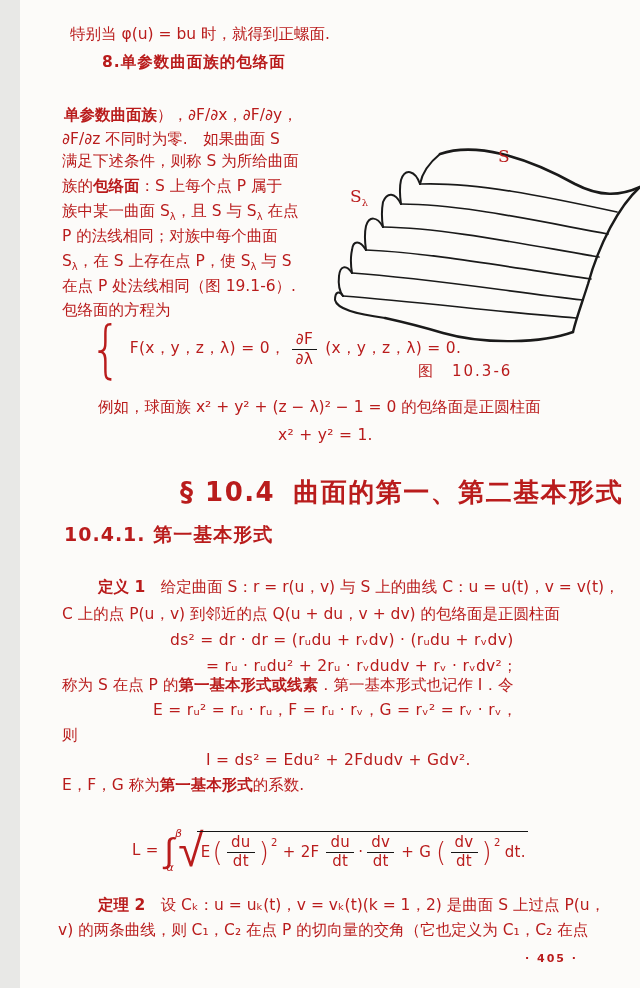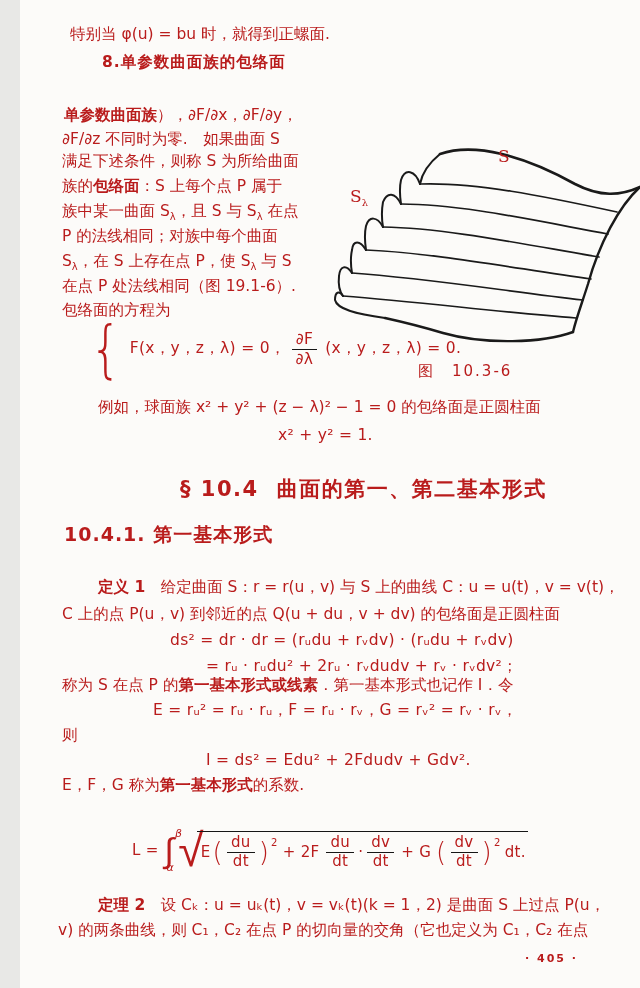--- a/index.html
+++ b/index.html
@@ -11,21 +11,21 @@
     font-family:"DejaVu Sans", sans-serif;
     color:#b91c1c;
     overflow:hidden;
     font-size:15.5px;
     line-height:1.25;
     margin-left:20px;
   }
   .line{position:absolute;white-space:nowrap;}
   .b{font-weight:bold;}
   sub{font-size:10px;}
-  .h-sec{font-size:21px;font-weight:bold;letter-spacing:1.5px;}
+  .h-sec{font-size:26px;font-weight:bold;letter-spacing:1.5px;}
   .h-sub{font-size:19px;font-weight:bold;letter-spacing:1px;}
   .item-bold{font-weight:bold;letter-spacing:1px;}
   .math{letter-spacing:0.3px;}
   
   .frac{display:inline-block;text-align:center;vertical-align:middle;line-height:1.05;margin:0 2px;}
   .frac .num{display:block;border-bottom:1.4px solid #161616;padding:0 4px 1px;}
   .frac .den{display:block;padding-top:1px;}
   
   .eq-system{position:absolute;display:flex;align-items:center;}
   .eq-system .brace{font-size:62px;font-weight:200;line-height:58px;margin-right:4px;transform:scaleX(0.8);}

